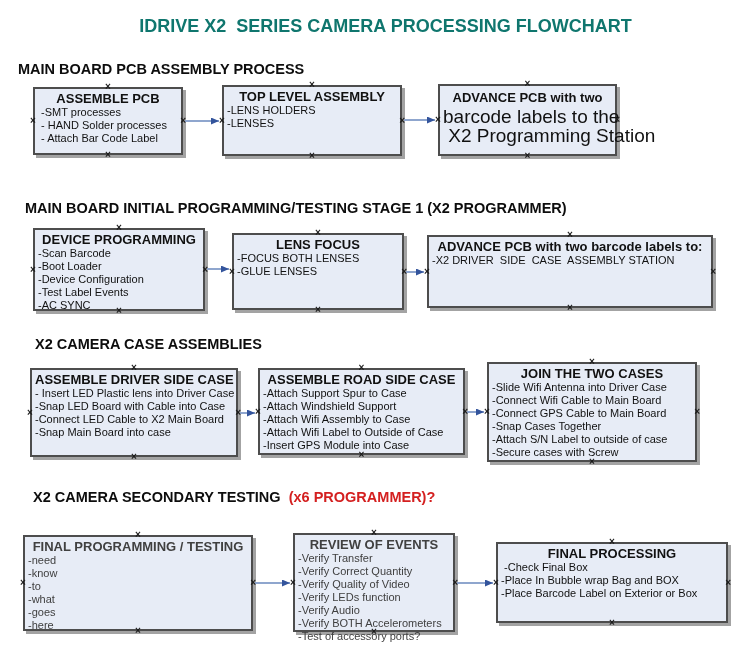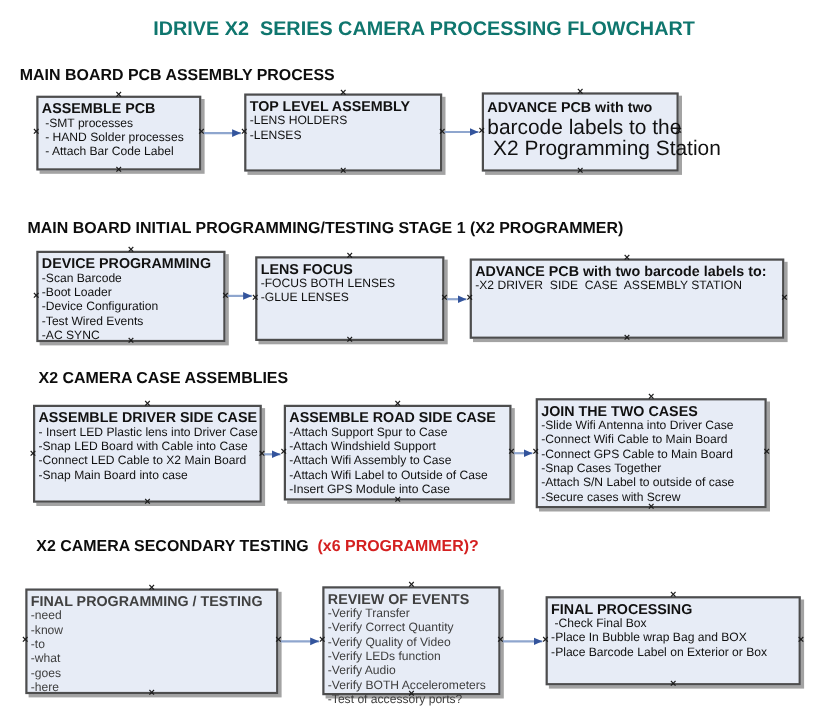--- a/index.html
+++ b/index.html
@@ -4,21 +4,21 @@
 <style>
   html,body{margin:0;padding:0;background:#fff;}
   .canvas{position:relative;width:747px;height:662px;background:#ffffff;
     font-family:"Liberation Sans","DejaVu Sans",sans-serif;color:#111;overflow:hidden;}
   .main-title{position:absolute;top:16px;left:12px;width:747px;text-align:center;
     font-size:18px;font-weight:bold;white-space:pre;color:#0f766e;}
   .sec-head{position:absolute;font-size:14.5px;font-weight:bold;white-space:pre;color:#0d0d0d;}
   .sec-head .red{color:#d42020;}
   .box{position:absolute;box-sizing:border-box;background:#e7ecf6;border:2px solid #4d4d4d;
     box-shadow:3px 3px 0 #a3a3a3;padding:2px 3px;overflow:visible;}
-  .btitle{font-size:13px;font-weight:bold;line-height:15px;white-space:pre;}
+  .btitle{font-size:13px;font-weight:bold;line-height:15px;white-space:pre;text-align:center;}
   .bitem{font-size:11px;line-height:13px;white-space:pre;}
   .red-box .btitle,.red-box .bitem{color:#404040;}
   .c-spread .btitle{line-height:19px;}
   .c-spread .bitem{font-weight:normal;font-size:19px;line-height:19px;}
   .anchor{position:absolute;font-size:10px;font-weight:bold;line-height:1;color:#1a1a1a;z-index:3;}
   .at{top:-7px;left:50%;transform:translateX(-50%);}
   .ab{bottom:-7px;left:50%;transform:translateX(-50%);}
   .al{left:-5px;top:50%;transform:translateY(-50%);}
   .ar{right:-5px;top:50%;transform:translateY(-50%);}
   svg.arrows{position:absolute;left:0;top:0;z-index:2;pointer-events:none;}
@@ -68,21 +68,21 @@
 
   <div class="box" style="left:33px;top:228px;width:172px;height:83px">
     <span class="anchor at">×</span>
       <span class="anchor ab">×</span>
       <span class="anchor al">×</span>
       <span class="anchor ar">×</span>
     <div class="btitle">DEVICE PROGRAMMING</div>
     <div class="bitem">-Scan Barcode</div>
     <div class="bitem">-Boot Loader</div>
     <div class="bitem">-Device Configuration</div>
-    <div class="bitem">-Test Wired Events</div>
+    <div class="bitem">-Test Label Events</div>
     <div class="bitem">-AC SYNC</div>
   </div>
 
   <div class="box" style="left:232px;top:233px;width:172px;height:77px">
     <span class="anchor at">×</span>
       <span class="anchor ab">×</span>
       <span class="anchor al">×</span>
       <span class="anchor ar">×</span>
     <div class="btitle">LENS FOCUS</div>
     <div class="bitem">-FOCUS BOTH LENSES</div>

